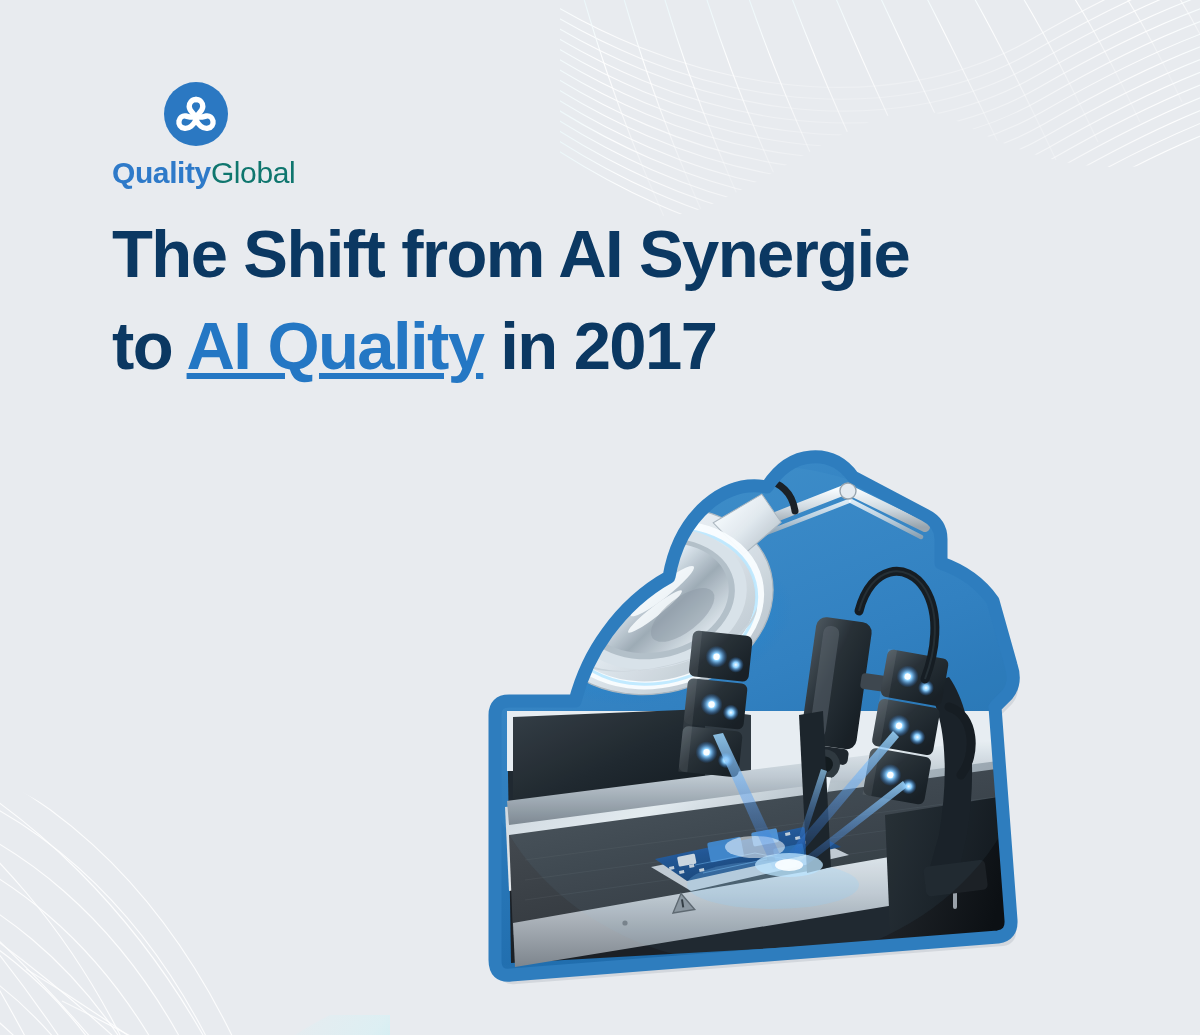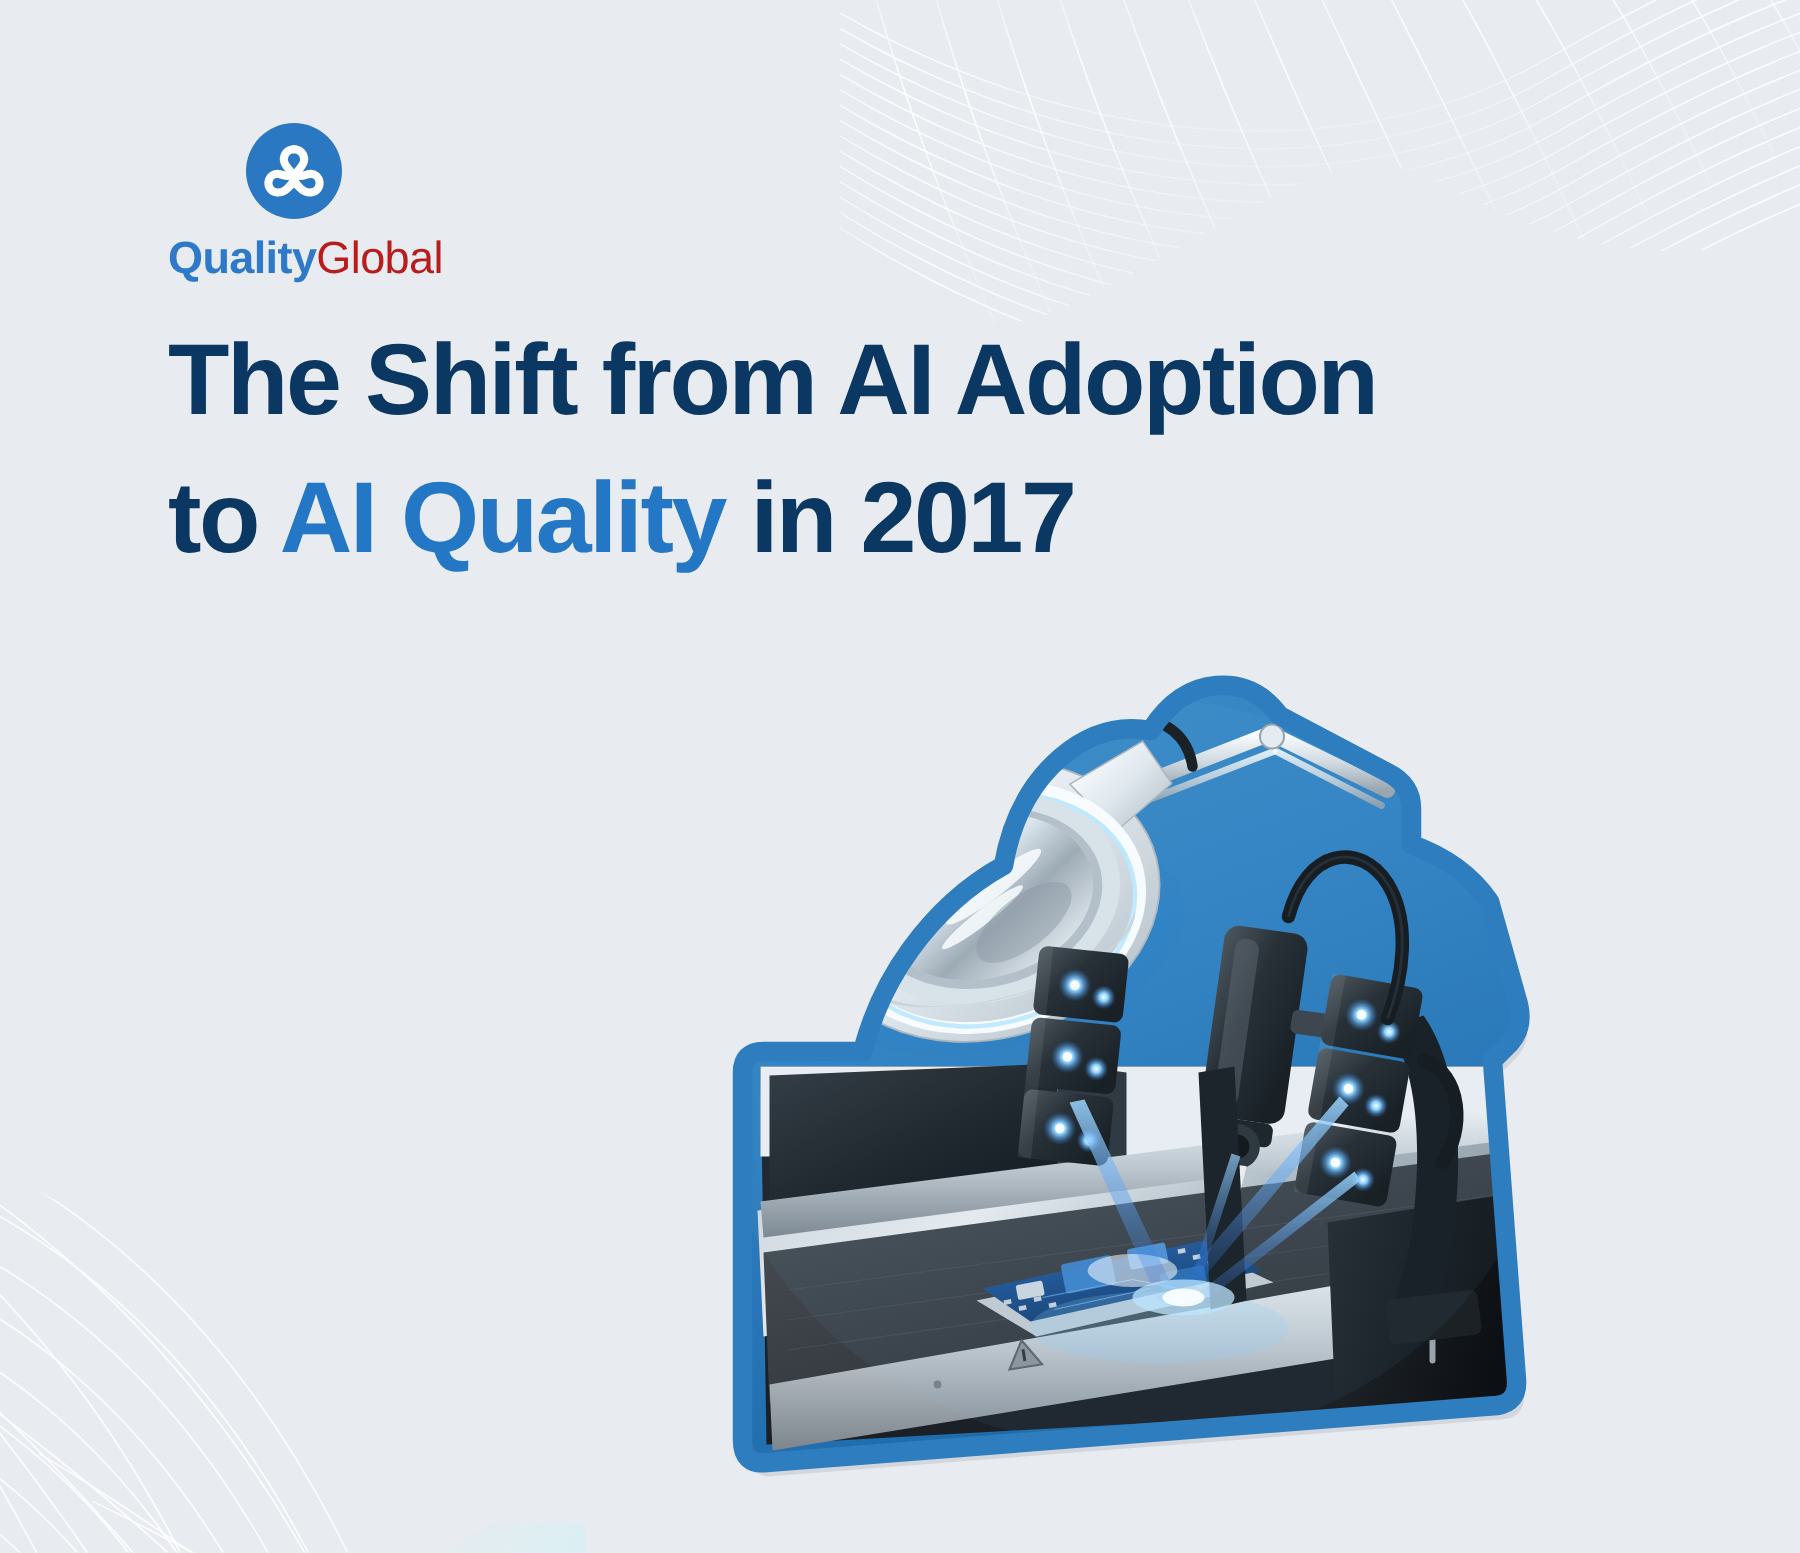--- a/index.html
+++ b/index.html
@@ -24,33 +24,33 @@
   .brand-mark { width:64px; height:64px; display:block; margin-left:52px; }
   .brand-word {
     margin-top:12px;
     font-size:30px;
     font-weight:700;
     letter-spacing:-0.4px;
     white-space:nowrap;
     line-height:1;
   }
   .brand-word .w1 { color:#2e7ac9; }
-  .brand-word .w2 { color:#b91c1c; font-weight:400; }
+  .brand-word .w2 { color:#0f766e; font-weight:400; }
 
   
   #headline {
     position:absolute; left:112px; top:208px; z-index:5;
     width:990px;
     font-size:67px;
     font-weight:700;
     line-height:1.38;
     letter-spacing:-1.6px;
     color:#0b3862;
   }
-  #headline .accent { color:#2477c4; }
+  #headline .accent { color:#2477c4;text-decoration:underline; }
 
   
   #photo-card {
     position:absolute; left:455px; top:415px; z-index:4;
     width:600px; height:580px;
   }
   #photo-card svg { display:block; width:100%; height:100%; }
 </style>
 </head>
 <body>
@@ -168,21 +168,21 @@
       <path d="M30.6 33.6 C28.6 36.8 25.0 34.6 21.8 34.0 C18.3 33.4 15.6 35.8 15.0 39.0 C14.4 42.4 16.6 45.6 20.0 46.2 C25.2 47.2 29.8 42.2 32 38.0"></path>
       <path d="M33.4 33.6 C35.4 36.8 39.0 34.6 42.2 34.0 C45.7 33.4 48.4 35.8 49.0 39.0 C49.6 42.4 47.4 45.6 44.0 46.2 C38.8 47.2 34.2 42.2 32 38.0"></path>
     </g>
   </svg>
   <div class="brand-word">
     <span class="w1">Quality</span><span class="w2">Global</span>
   </div>
 </div>
 
 <h1 id="headline">
-  <span>The Shift from AI Adoption</span><br>
+  <span>The Shift from AI Synergie</span><br>
   <span>to </span><span class="accent">AI Quality</span><span> in 2017</span>
 </h1>
 
 <figure id="photo-card">
 <svg viewBox="0 0 600 580">
   <defs>
 
     <path id="cutShape" d="
       M 40 545
       L 40 300

